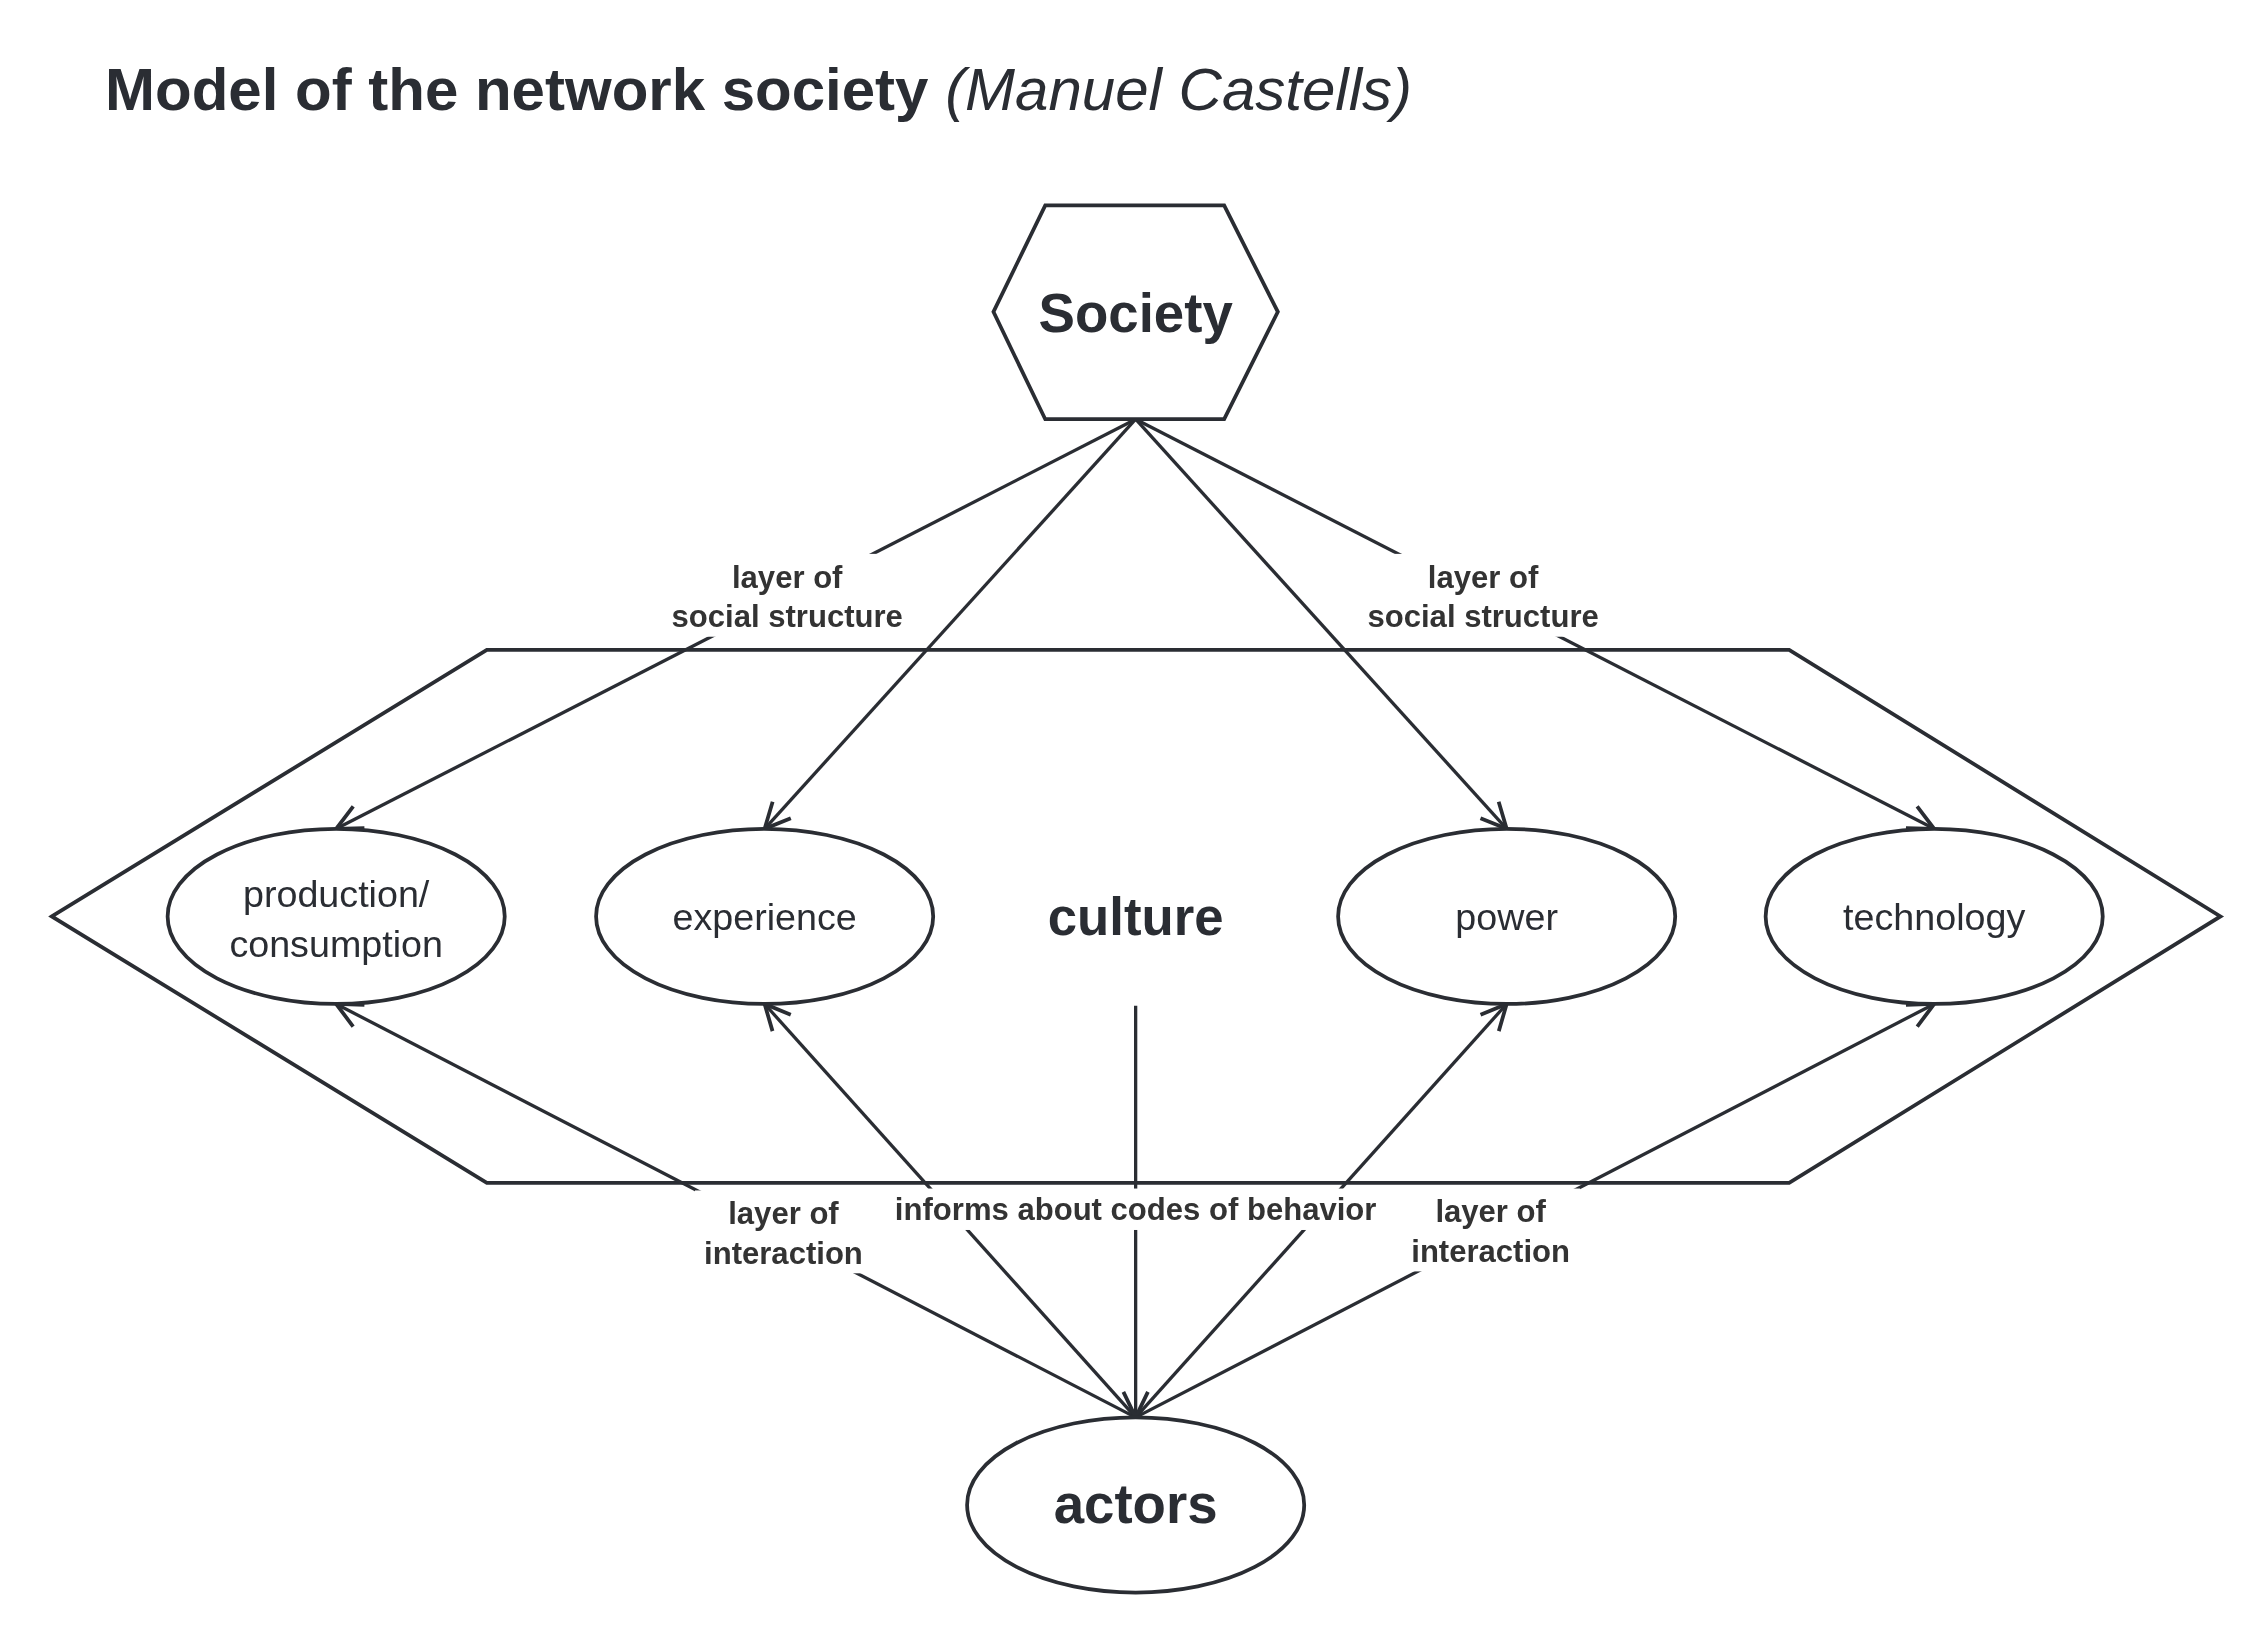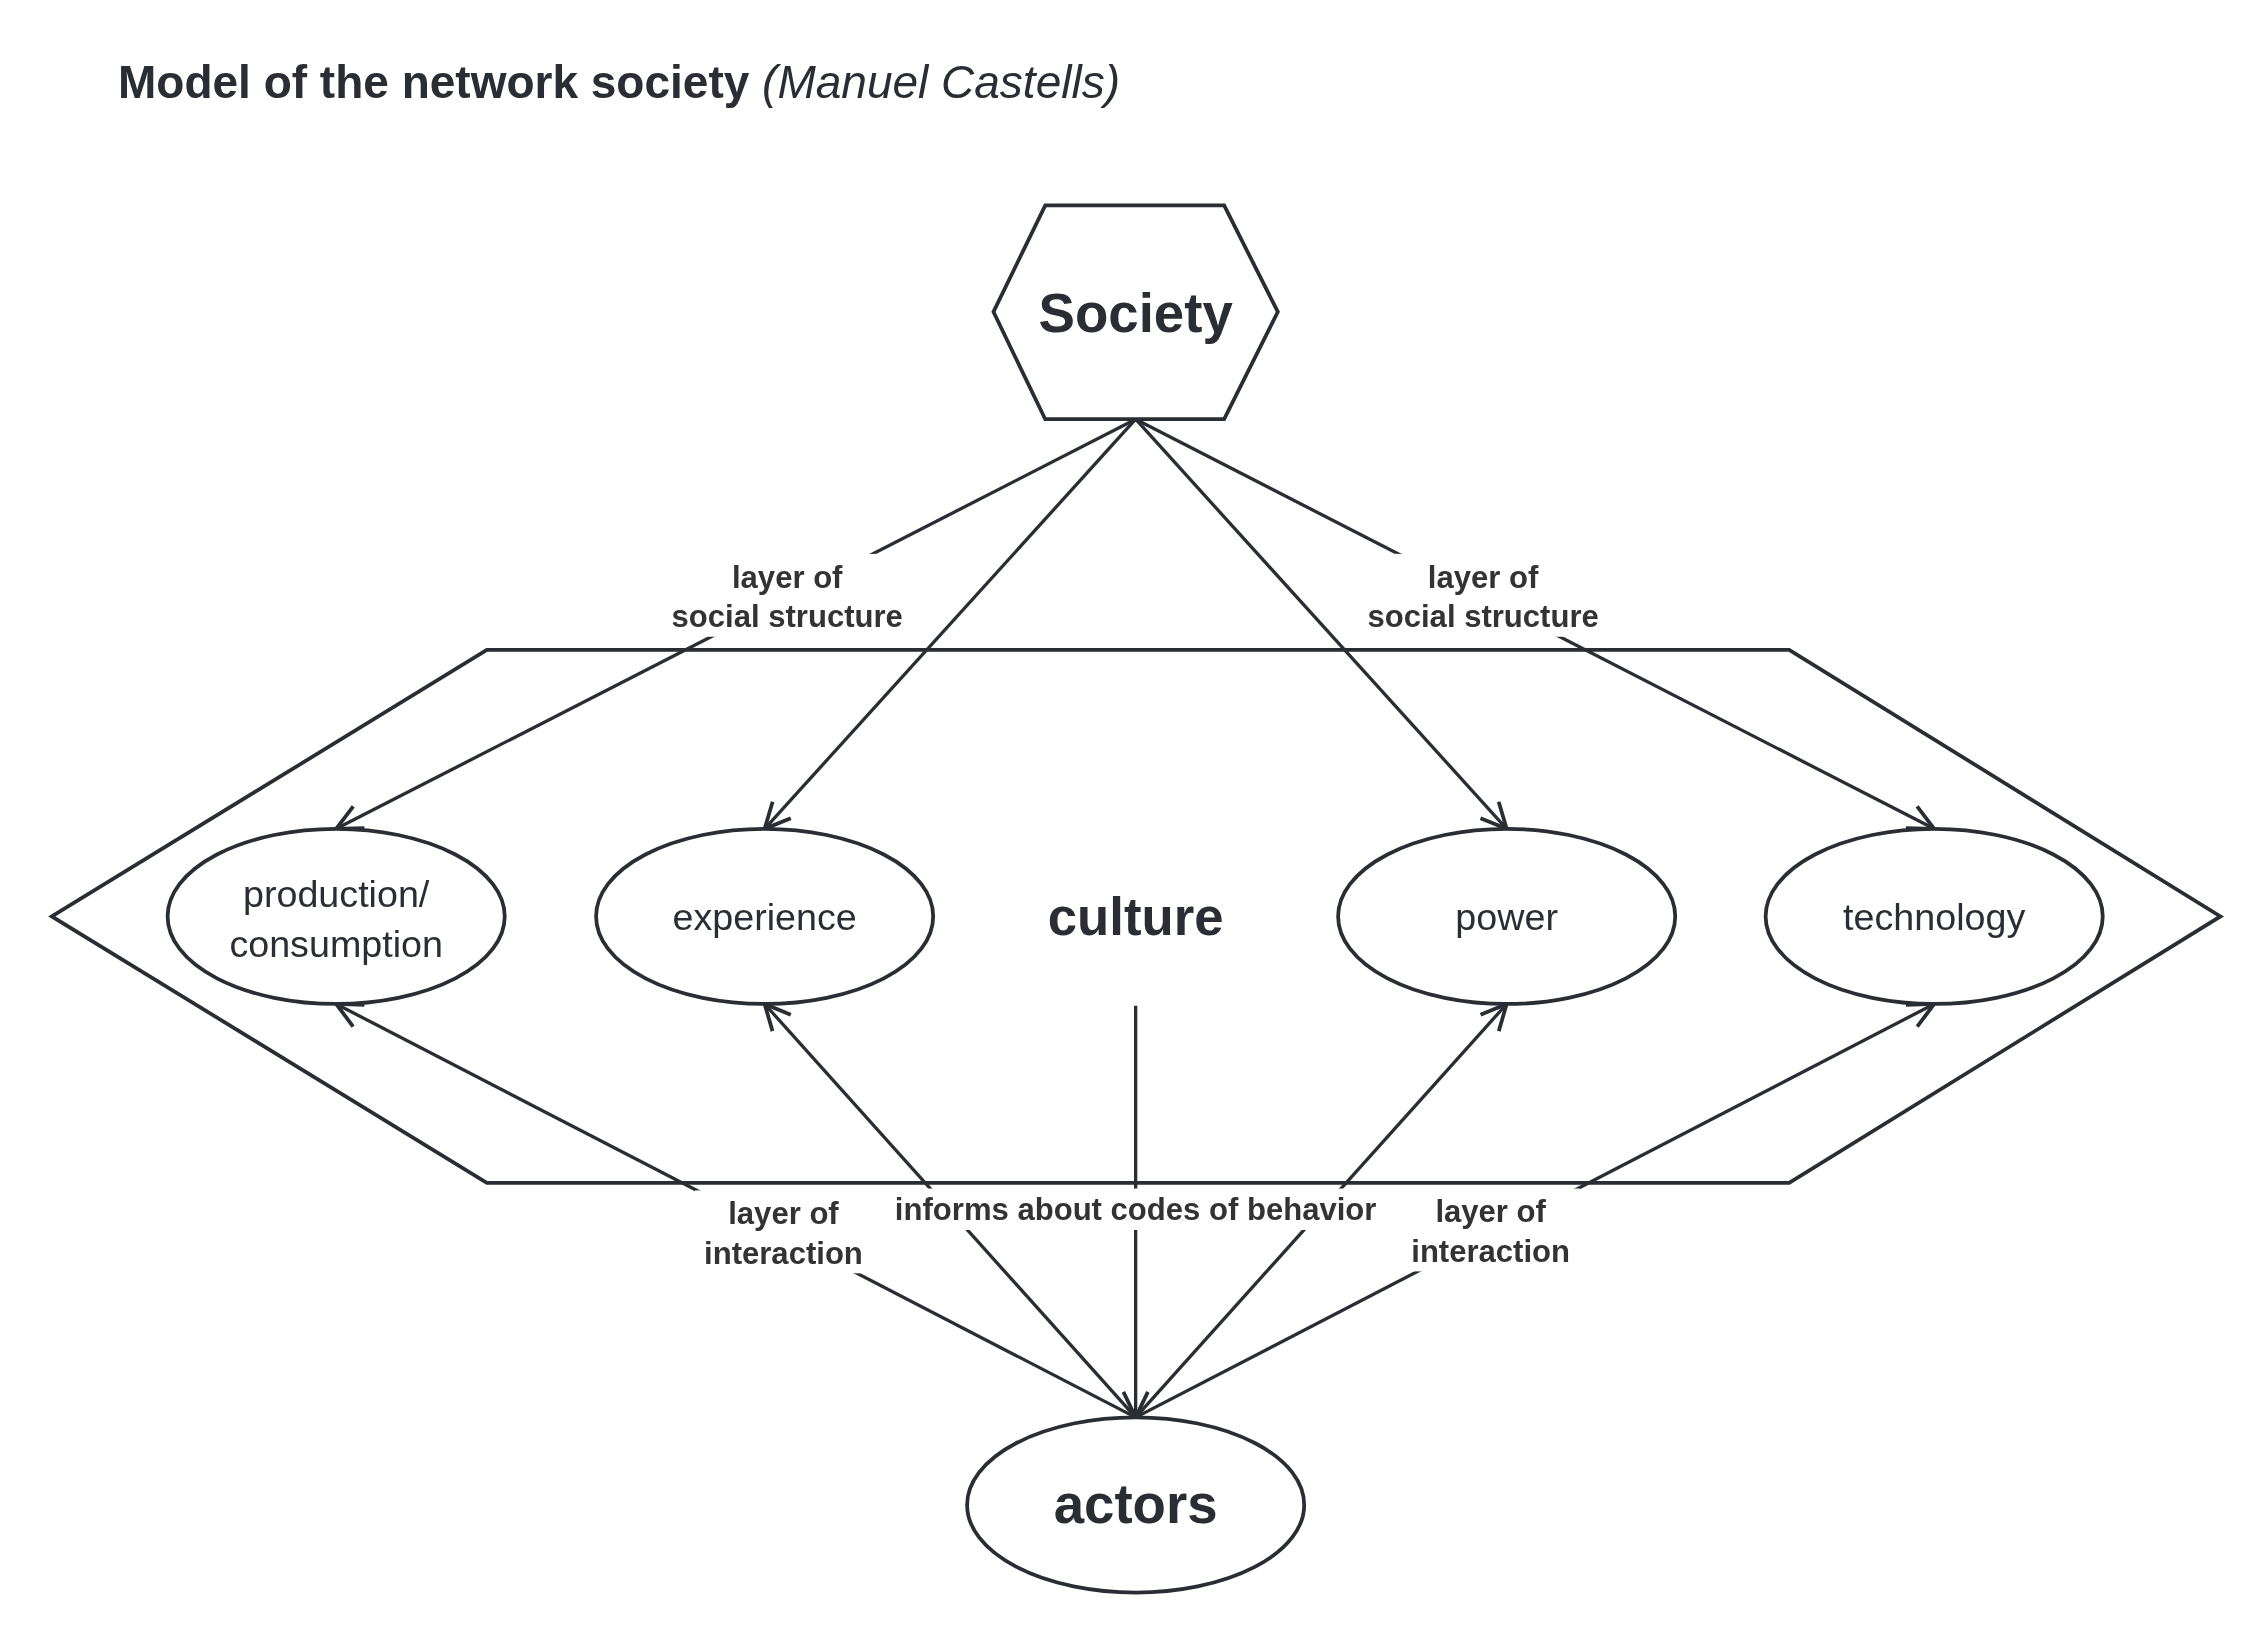--- a/index.html
+++ b/index.html
@@ -1,18 +1,18 @@
 <!DOCTYPE html>
 <html style="font-size:15px"><head>
 <meta charset="utf-8">
 <style>
   html, body { margin: 0; padding: 0; background: #ffffff; }
   body { width: 2260px; height: 1636px; position: relative; overflow: hidden;
          font-family: "Liberation Sans", "DejaVu Sans", sans-serif; color: #2a2d33; }
-  #title { position: absolute; left: 118px; top: 55px; font-size: 46px; white-space: nowrap; }
+  #title { position: absolute; left: 105px; top: 55px; font-size: 60px; white-space: nowrap; }
   #title .main { font-weight: bold; }
   #title .sub { font-style: italic; font-weight: normal; }
   svg { position: absolute; left: 0; top: 0; }
   .shape { fill: #ffffff; stroke: #2a2d33; stroke-width: 4; }
   .edge { stroke: #2a2d33; stroke-width: 3.5; fill: none; }
   .head { stroke: #2a2d33; stroke-width: 4; fill: none; stroke-linecap: butt; }
   .node-text { fill: #2a2d33; font-family: "Liberation Sans", "DejaVu Sans", sans-serif; }
   .lbl-bg { fill: #ffffff; }
   .lbl { fill: #333333; font-weight: bold; font-size: 33px; font-family: "Liberation Sans", "DejaVu Sans", sans-serif; }
 </style>

